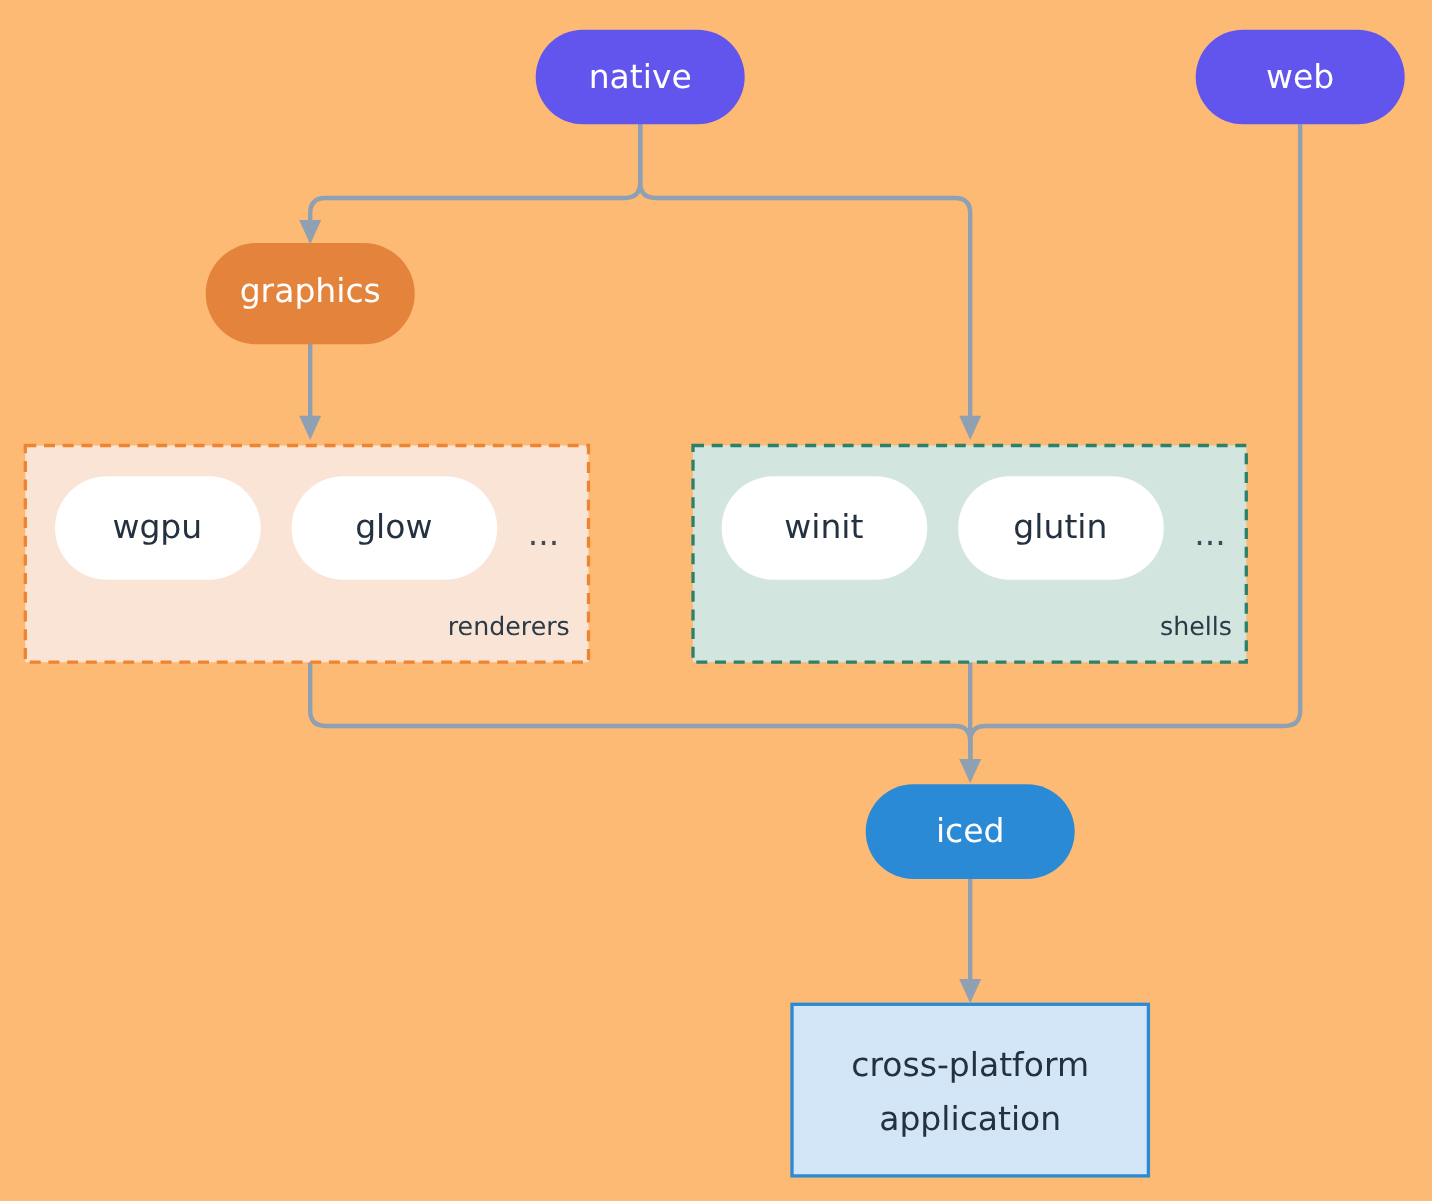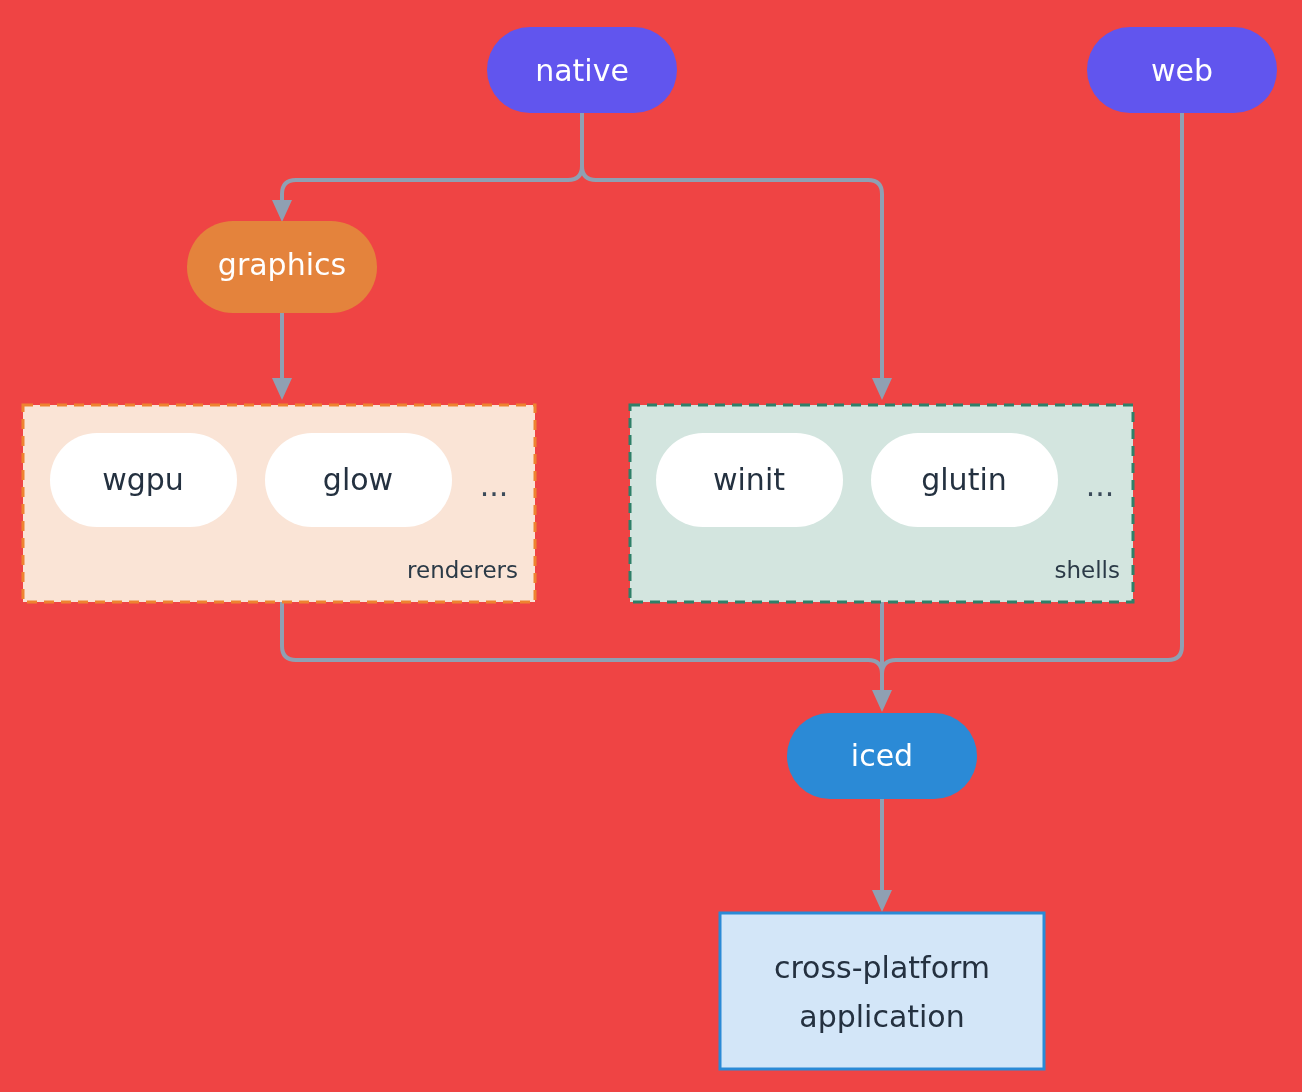--- a/index.html
+++ b/index.html
@@ -10,21 +10,21 @@
   body {
     width: 1302px;
     height: 1092px;
     font-family: "DejaVu Sans", sans-serif;
     overflow: hidden;
   }
   #diagram-root {
     position: relative;
     width: 1302px;
     height: 1092px;
-    background: #ef4444;
+    background: #fdba74;
   }
   svg.diagram-canvas {
     position: absolute;
     inset: 0;
     width: 1302px;
     height: 1092px;
     display: block;
   }
   .node-label {
     font-family: "DejaVu Sans", sans-serif;

